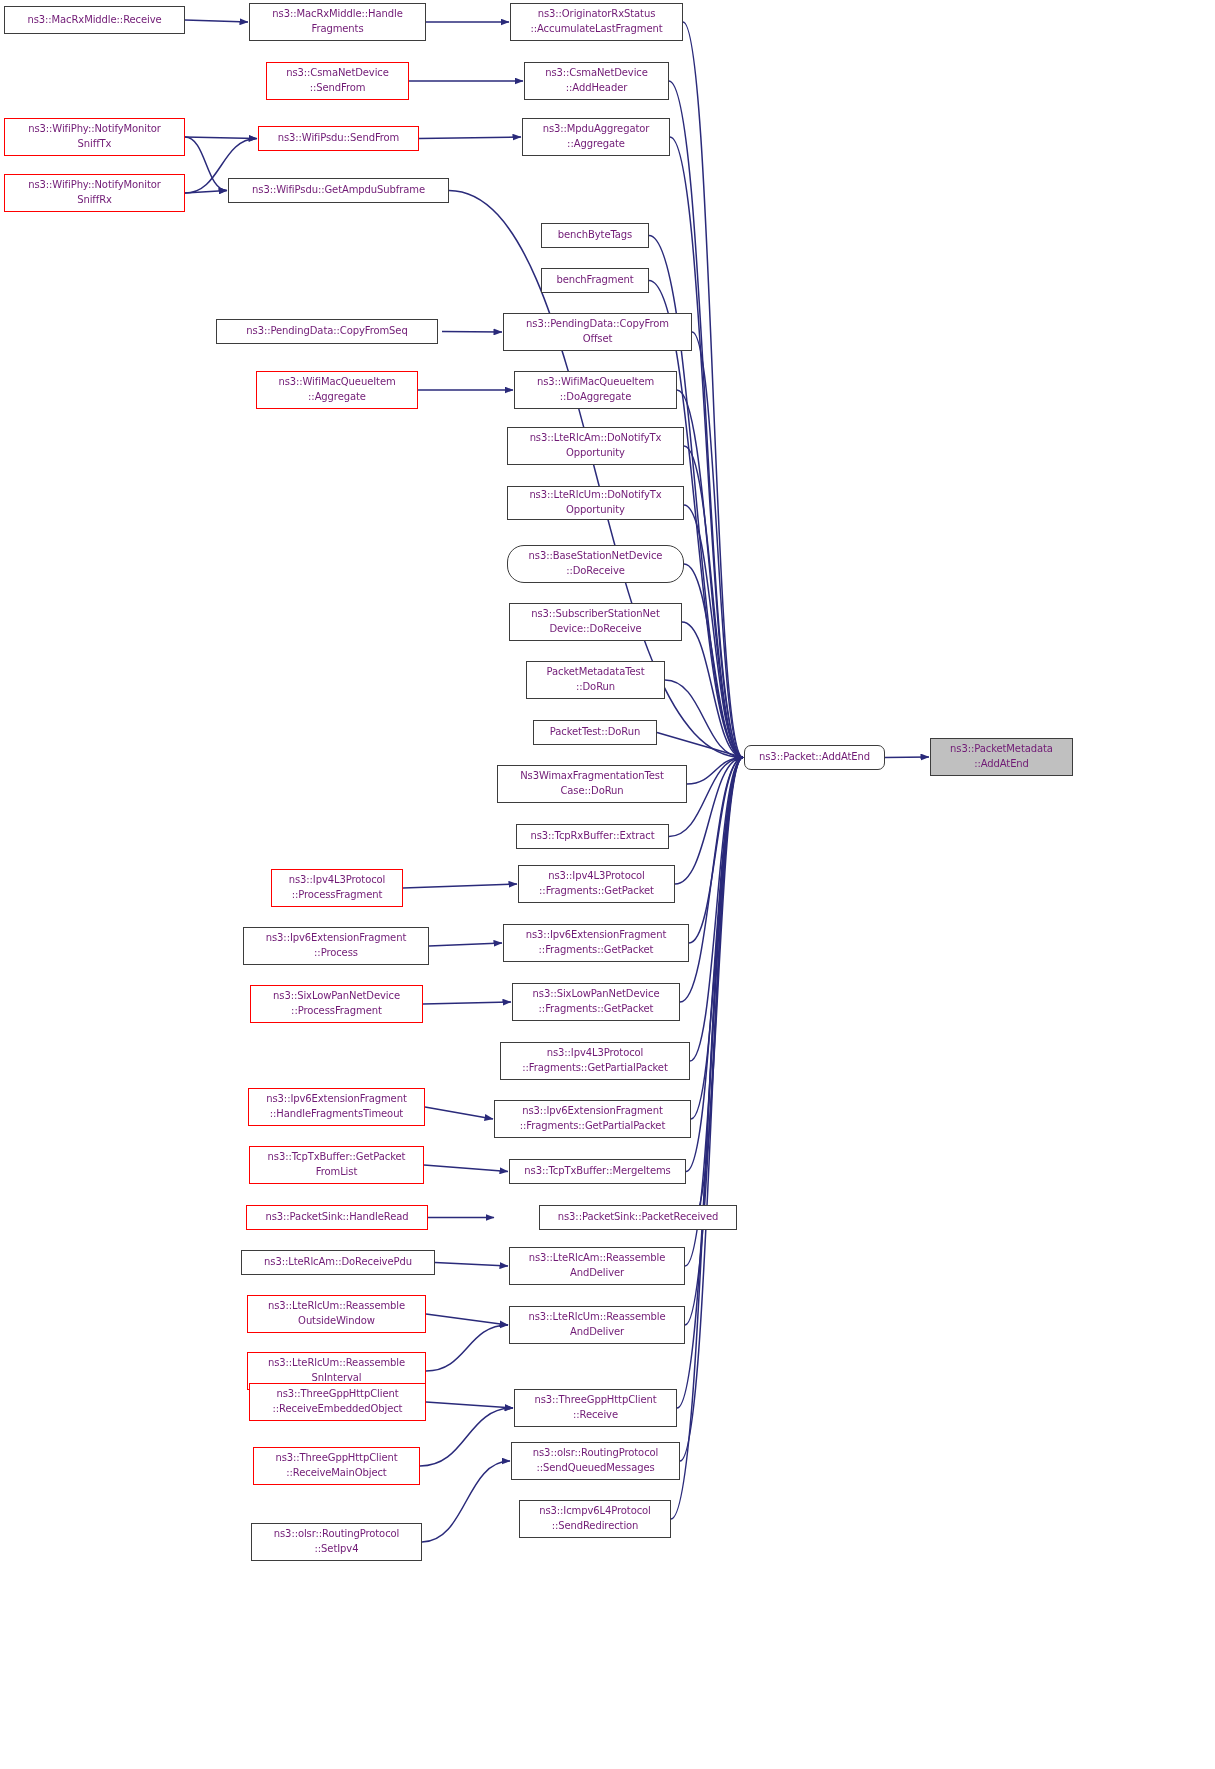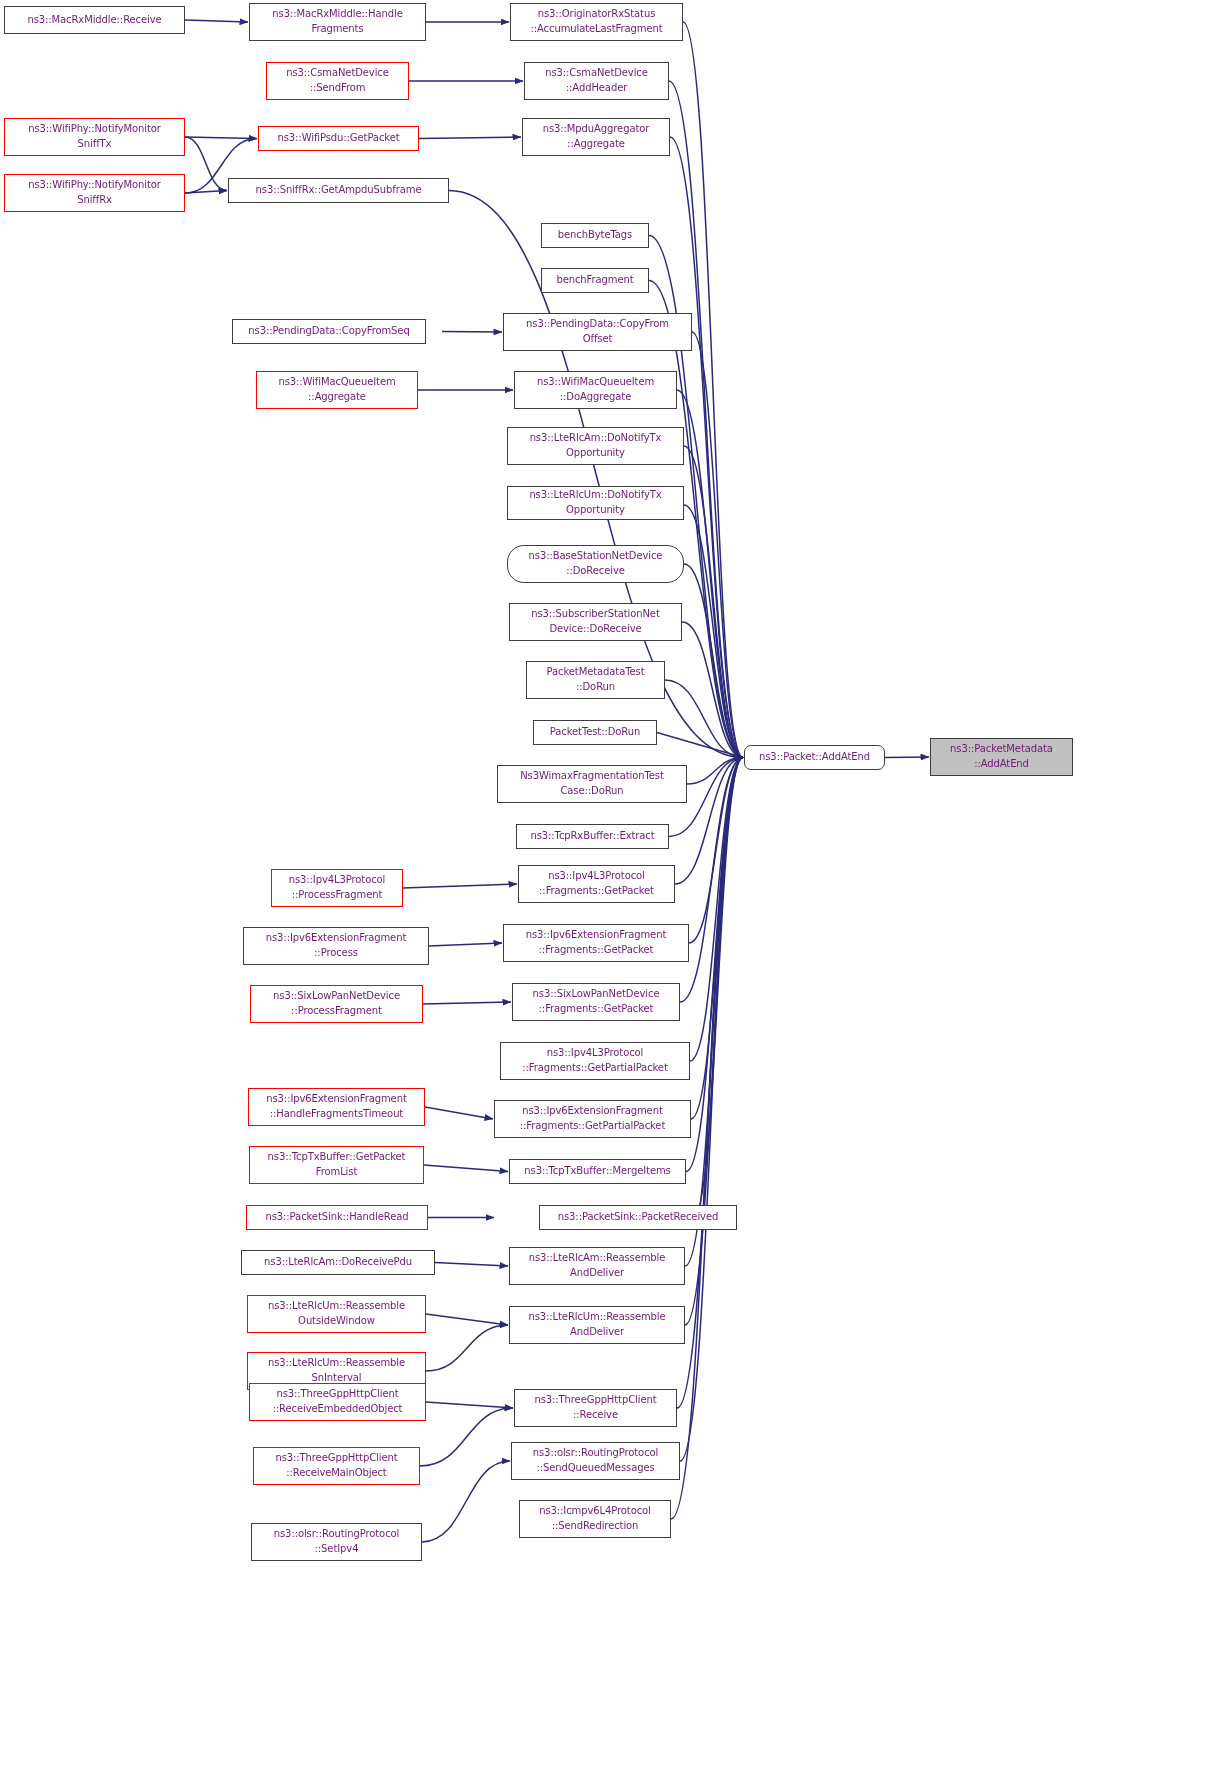--- a/index.html
+++ b/index.html
@@ -116,29 +116,29 @@
       <div class="node" style="left: 249px; top: 3px; width: 177px; height: 38px;">ns3::MacRxMiddle::Handle
 Fragments</div>
       <div class="node" style="left: 510px; top: 3px; width: 173px; height: 38px;">ns3::OriginatorRxStatus
 ::AccumulateLastFragment</div>
       <div class="node red" style="left: 266px; top: 62px; width: 143px; height: 38px;">ns3::CsmaNetDevice
 ::SendFrom</div>
       <div class="node" style="left: 524px; top: 62px; width: 145px; height: 38px;">ns3::CsmaNetDevice
 ::AddHeader</div>
       <div class="node red" style="left: 4px; top: 118px; width: 181px; height: 38px;">ns3::WifiPhy::NotifyMonitor
 SniffTx</div>
-      <div class="node red" style="left: 258px; top: 126px; width: 161px; height: 25px;">ns3::WifiPsdu::GetPacket</div>
+      <div class="node red" style="left: 258px; top: 126px; width: 161px; height: 25px;">ns3::WifiPsdu::SendFrom</div>
       <div class="node" style="left: 522px; top: 118px; width: 148px; height: 38px;">ns3::MpduAggregator
 ::Aggregate</div>
       <div class="node red" style="left: 4px; top: 174px; width: 181px; height: 38px;">ns3::WifiPhy::NotifyMonitor
 SniffRx</div>
-      <div class="node" style="left: 228px; top: 178px; width: 221px; height: 25px;">ns3::SniffRx::GetAmpduSubframe</div>
+      <div class="node" style="left: 228px; top: 178px; width: 221px; height: 25px;">ns3::WifiPsdu::GetAmpduSubframe</div>
       <div class="node" style="left: 541px; top: 223px; width: 108px; height: 25px;">benchByteTags</div>
       <div class="node" style="left: 541px; top: 268px; width: 108px; height: 25px;">benchFragment</div>
-      <div class="node" style="left: 232px; top: 319px; width: 194px; height: 25px;">ns3::PendingData::CopyFromSeq</div>
+      <div class="node" style="left: 216px; top: 319px; width: 222px; height: 25px;">ns3::PendingData::CopyFromSeq</div>
       <div class="node" style="left: 503px; top: 313px; width: 189px; height: 38px;">ns3::PendingData::CopyFrom
 Offset</div>
       <div class="node red" style="left: 256px; top: 371px; width: 162px; height: 38px;">ns3::WifiMacQueueItem
 ::Aggregate</div>
       <div class="node" style="left: 514px; top: 371px; width: 163px; height: 38px;">ns3::WifiMacQueueItem
 ::DoAggregate</div>
       <div class="node" style="left: 507px; top: 427px; width: 177px; height: 38px;">ns3::LteRlcAm::DoNotifyTx
 Opportunity</div>
       <div class="node" style="left: 507px; top: 486px; width: 177px; height: 34px;">ns3::LteRlcUm::DoNotifyTx
 Opportunity</div>

